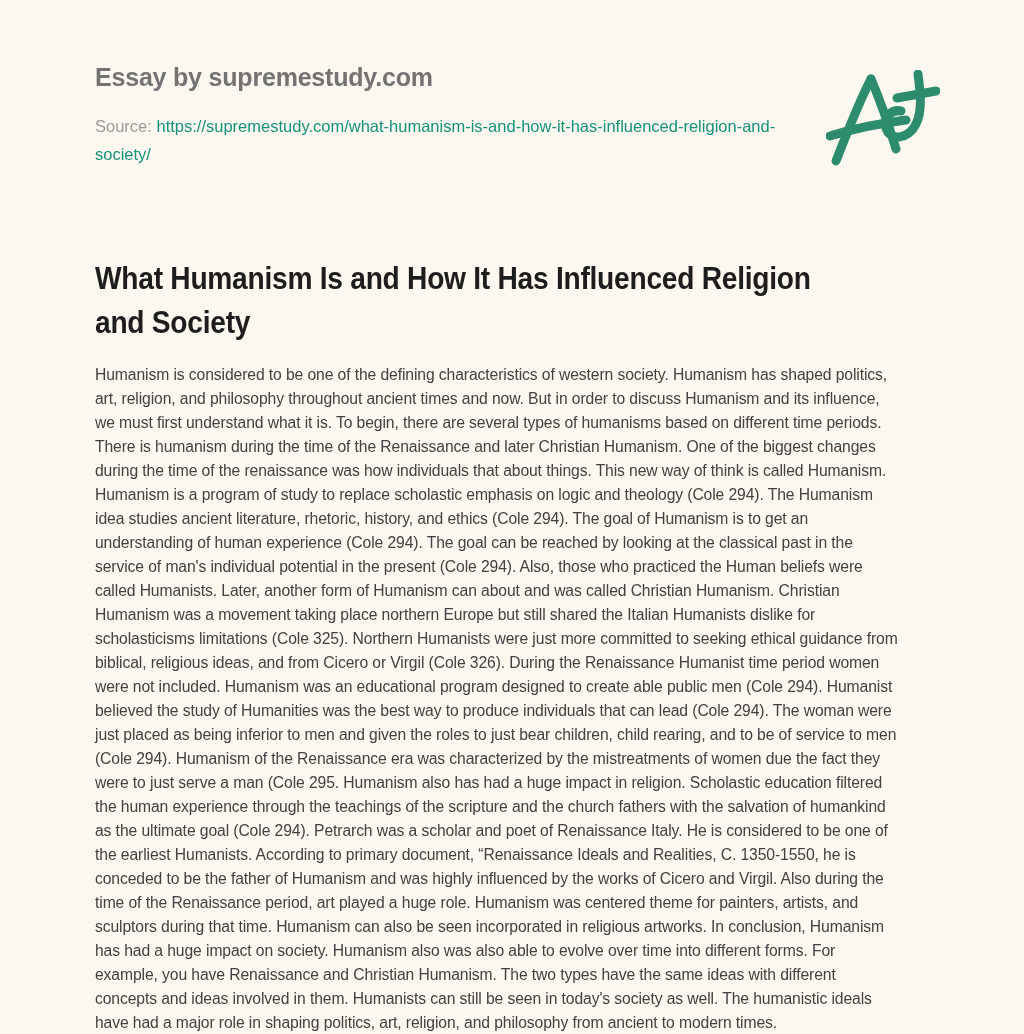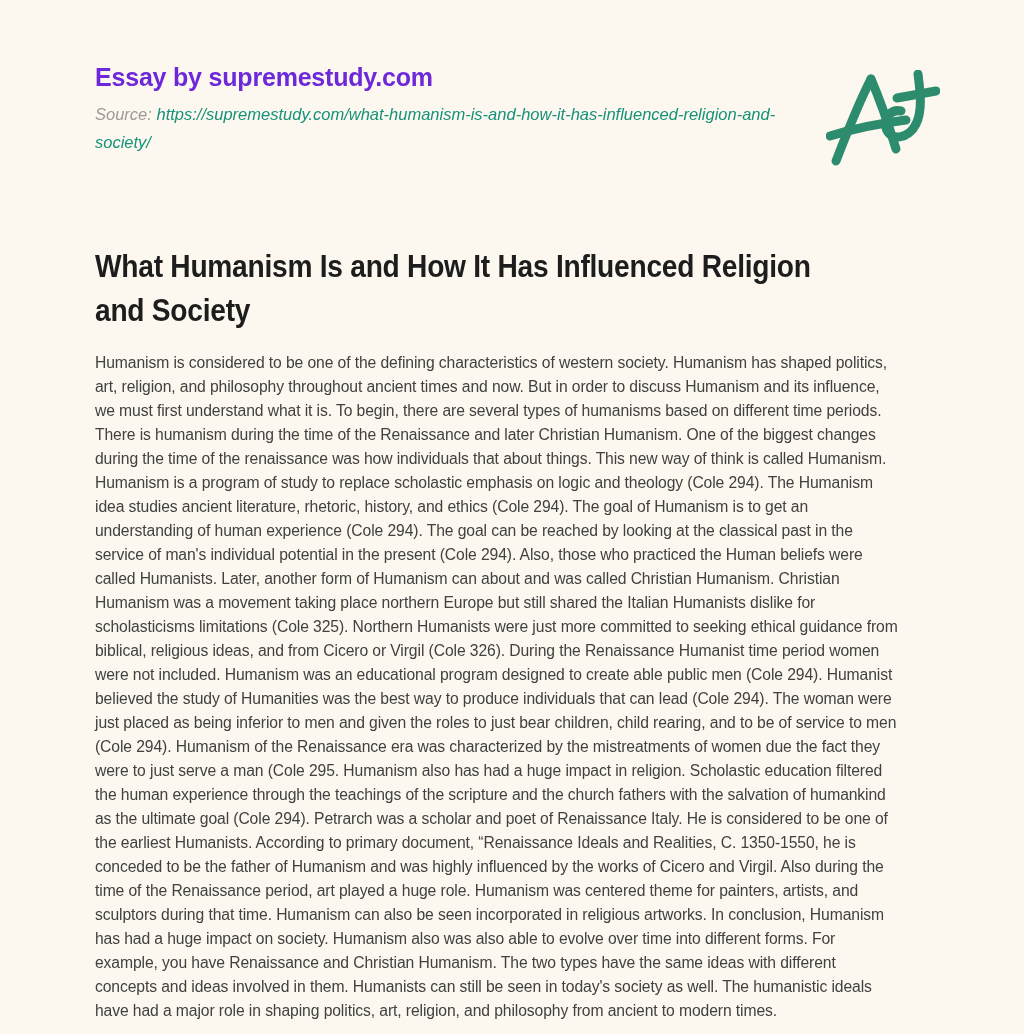--- a/index.html
+++ b/index.html
@@ -15,31 +15,30 @@
     width: 1024px;
     height: 1034px;
     padding: 0 94px 0 95px;
   }
   
   .site-title {
     padding-top: 62px;
     font-size: 25px;
     line-height: 30px;
     font-weight: 700;
-    color: #6d28d9;
+    color: #737373;
     letter-spacing: -0.2px;
   }
   .source-line {
-    margin-top: 8px;
+    margin-top: 20px;
     width: 690px;
     font-size: 16.5px;
     line-height: 28px;
     color: #9E9A93;
     overflow-wrap: break-word;
-    font-style: italic;
   }
   .source-link {
     color: #16917A;
     text-decoration: none;
   }
   .logo {
     position: absolute;
     top: 70px;
     right: 84px;
     width: 114px;

